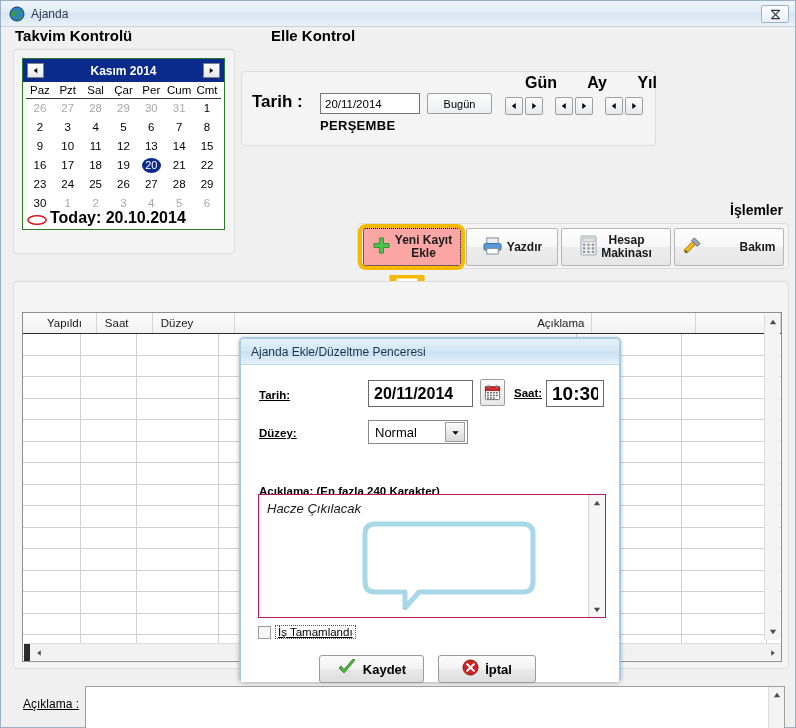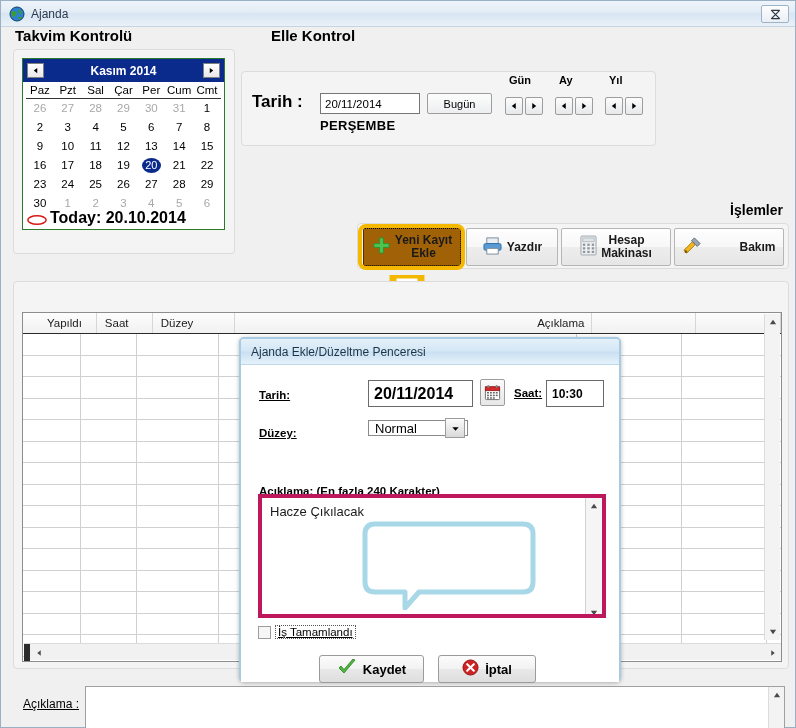--- a/index.html
+++ b/index.html
@@ -105,42 +105,42 @@
   }
   #bugun-btn {
     position:absolute; left:185px; top:21px; width:65px; height:21px;
     border:1px solid #9d9d9d; border-radius:2px;
     background:linear-gradient(to bottom,#fdfdfd,#eceef0);
     font-size:11px; cursor:pointer; font-family:"Liberation Sans",sans-serif;
   }
   #day-name { position:absolute; left:78px; top:46px; font-size:13px; font-weight:bold; letter-spacing:0.3px;}
   .spin-group { position:absolute; top:25px; }
   .spin-group .sg-label {
-    position:absolute; top:-23px; left:4px; width:100%; text-align:left;
-    font-weight:bold; font-size:11px;
+    position:absolute; top:-23px; left:12px; width:100%; text-align:right;
+    font-weight:bold; font-size:16px;
   }
   .spin-btn {
     width:18px; height:18px; float:left; margin-right:2px;
     border:1px solid #9d9d9d; border-radius:2px;
     background:linear-gradient(to bottom,#fdfdfd,#e6e8ea);
     display:flex; align-items:center; justify-content:center; cursor:pointer;
   }
   .spin-btn svg { display:block; }
 
   
   #islemler-title { right:12px; top:175px; font-size:14px; }
   #toolbar-panel { left:356px; top:196px; width:432px; height:46px; padding:3px; }
   .tb-btn {
     position:absolute; top:4px; height:38px;
     border:1px solid #b6b6b6; border-radius:2px;
     background:linear-gradient(to bottom,#fefefe 0%,#f7f7f7 50%,#ededed 51%,#e6e6e6 100%);
     display:flex; align-items:center; justify-content:center; gap:4px;
     font-size:12px; font-weight:bold; cursor:pointer; color:#1a1a1a;
   }
-  #btn-new { left:5px; width:98px; border:1px dotted #000; background:#a16207; }
+  #btn-new { left:5px; width:98px; border:1px dotted #000; background:#fca5a5; }
   #btn-print { left:108px; width:92px; }
   #btn-calc  { left:203px; width:110px; }
   #btn-maint { left:316px; width:110px;gap:36px; }
   .tb-btn .lbl { line-height:1.05; text-align:center; }
   #highlight-ring {
     position:absolute; left:357px; top:197px; width:107px; height:46px;
     border:4px solid #f5b800; border-radius:8px; pointer-events:none;
   }
   #down-arrow { position:absolute; left:372px; top:248px; width:68px; height:60px; pointer-events:none; }
 
@@ -209,38 +209,38 @@
   }
   #dlg-cal-btn {
     position:absolute; left:239px; top:14px; width:25px; height:27px;
     border:1px solid #9d9d9d; border-radius:2px;
     background:linear-gradient(to bottom,#fbfbfb,#e7e7e7);
     display:flex; align-items:center; justify-content:center; cursor:pointer;
   }
   #dlg-saat-input {
     position:absolute; left:305px; top:15px; width:58px; height:27px;
     border:1px solid #6a6a6a; background:#fff;
-    font-size:12px; font-weight:bold; padding:2px 5px;
+    font-size:19px; font-weight:bold; padding:2px 5px;
     font-family:"Liberation Sans",sans-serif;
   }
   #dlg-duzey-select {
-    position:absolute; left:127px; top:55px; width:100px; height:16px;
+    position:absolute; left:127px; top:55px; width:100px; height:24px;
     border:1px solid #8a8a8a; background:#fff;
     display:flex; align-items:center; cursor:pointer;
   }
   #dlg-duzey-select .sel-text { flex:1; padding-left:6px; font-size:13px; }
   #dlg-duzey-select .sel-arrow {
     width:20px; height:20px; margin-right:2px;
     border:1px solid #9c9c9c;
     background:linear-gradient(to bottom,#fbfbfb,#d9d9d9);
     display:flex; align-items:center; justify-content:center;
   }
   #dlg-textarea {
     position:absolute; left:17px; top:129px; width:348px; height:124px;
-    border:4px solid #be185d; background:#fff; overflow:hidden;
+    border:1px solid #be185d; background:#fff; overflow:hidden;font-style:italic;
   }
   #dlg-textarea .ta-text { padding:6px 8px; font-size:13px; color:#1a1a1a; }
   #ta-scroll {
     position:absolute; right:0; top:0; width:17px; height:122px;
     background:#f5f5f5; border-left:1px solid #d3d3d3;
   }
   #dlg-check-row { position:absolute; left:17px; top:260px; display:flex; align-items:center; gap:4px; }
   #dlg-check-box { width:13px; height:13px; border:1px solid #9c9c9c; background:#f6f6f6; cursor:pointer; }
   #dlg-check-label { font-size:11.5px; border:1px dotted #555; padding:0 2px; text-decoration:underline; }
   .dlg-btn {

